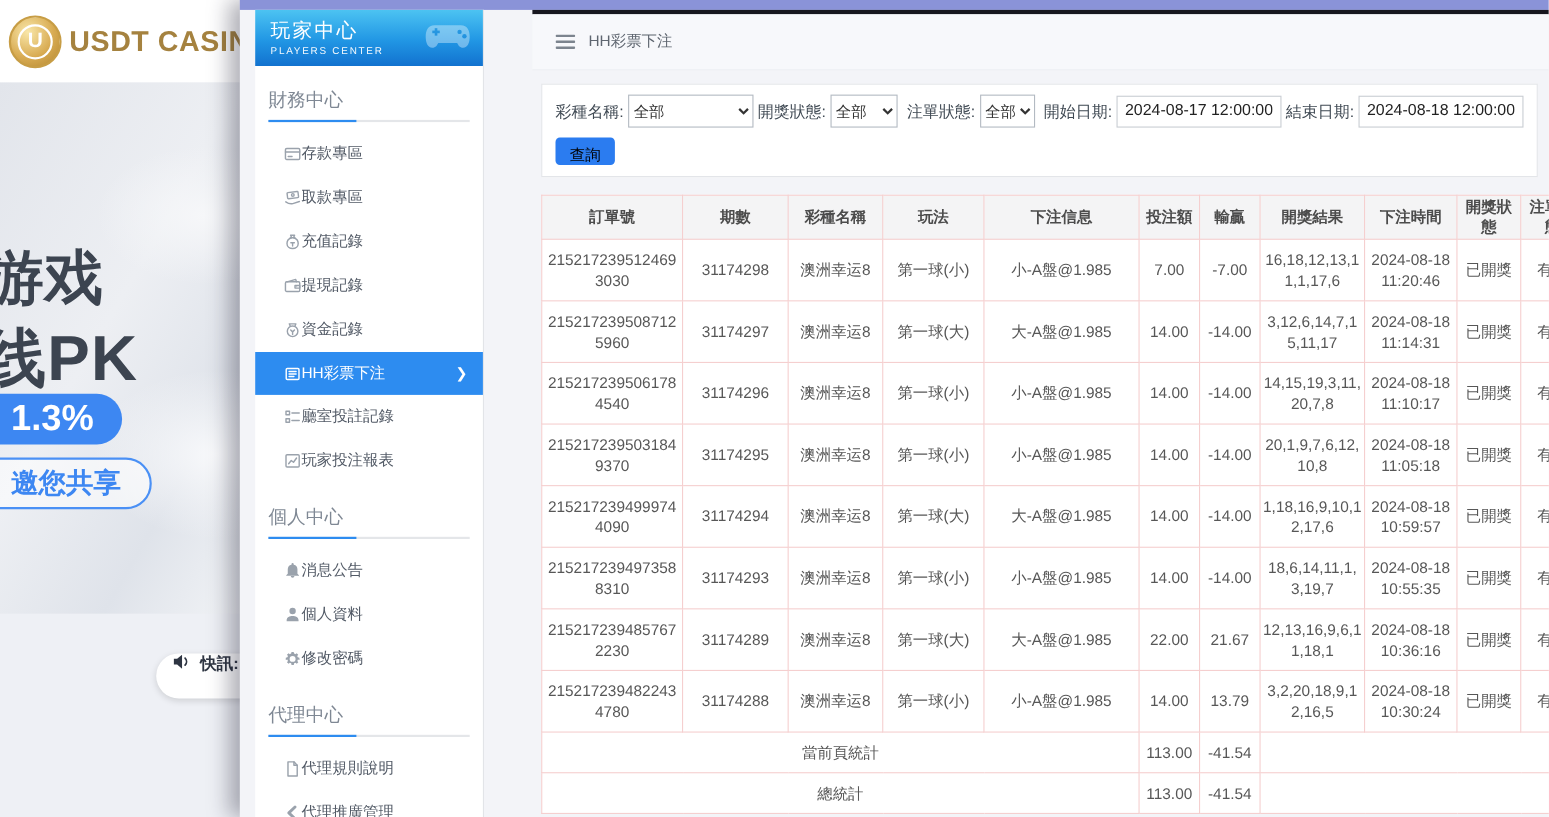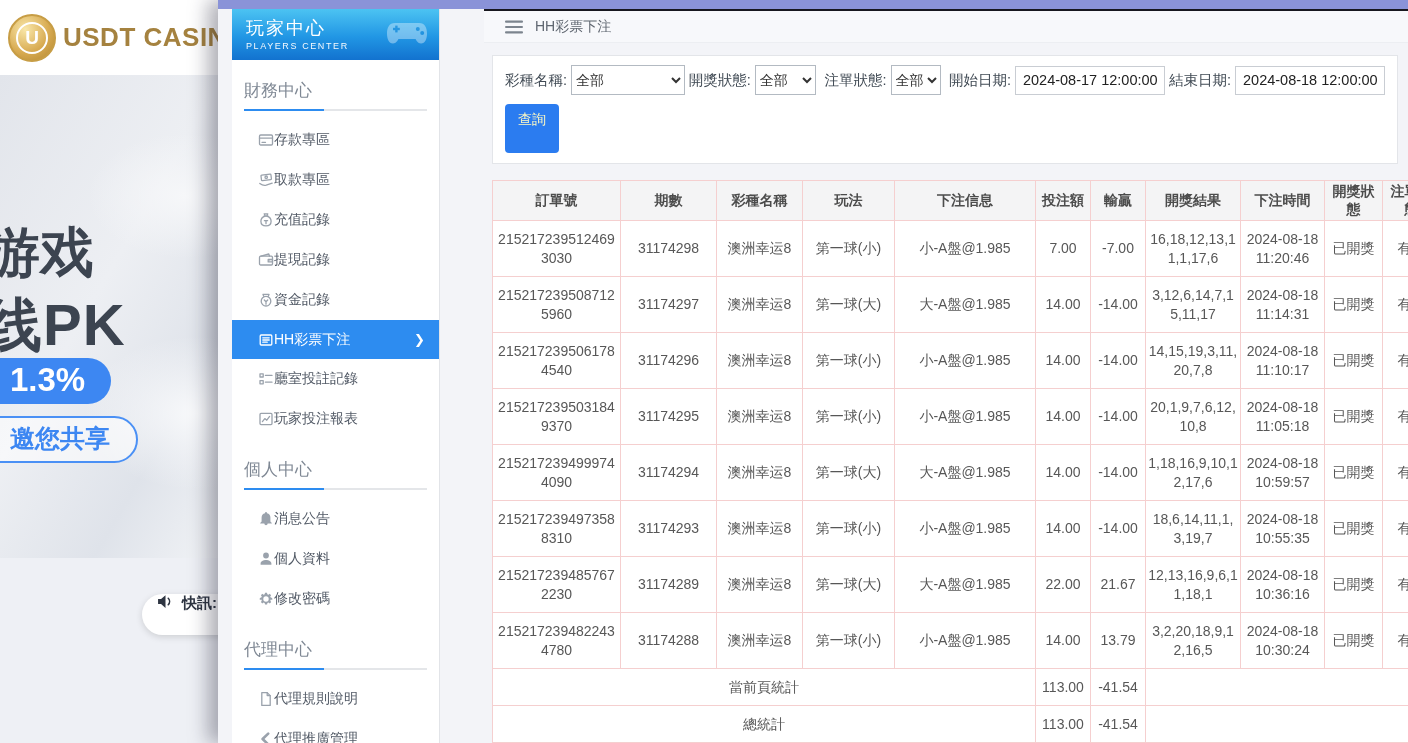--- a/index.html
+++ b/index.html
@@ -93,21 +93,21 @@
 
   .filter-card { background:#fff; border:1px solid #e3e5e9; padding:9px 12px 10px; }
   .filter-row { display:flex; align-items:center; gap:4px; font-size:14.5px; color:#404a54; white-space:nowrap; }
   .filter-row select { height:30px; border:1px solid #b3bac2; background:#fff; font-size:14px; color:#333; }
   .sel-lottery { width:122px; }
   .sel-draw { width:66px; margin-right:4px; }
   .sel-order { width:54px; margin-right:4px; }
   .filter-row input { height:29px; width:150px; border:1px solid #c9cdd3; font-size:14.5px; color:#222; padding:0 7px; }
   .search-btn {
     margin-top:9px; background:#2b7cf0; border:none; border-radius:4px; cursor:pointer;
-    color:#fef9c3; font-size:14px; padding:7px 13px 24px;
+    color:#000000; font-size:14px; padding:7px 13px 0;
   }
 
   
   table.bet-table { margin-top:16px; width:948px; border-collapse:collapse; table-layout:fixed; background:#fff; }
   .bet-table th, .bet-table td { border:1px solid #f5cfcf; text-align:center; word-break:break-all; padding:0 2px; }
   .bet-table th { height:40px; background:#f4f4f5; color:#4c4c4c; font-size:14px; font-weight:bold; }
   .bet-table td { height:56px; font-size:14px; color:#575757; line-height:19px; }
   .bet-table tr.sum-row td { height:37px; }
 </style>
 </head>

